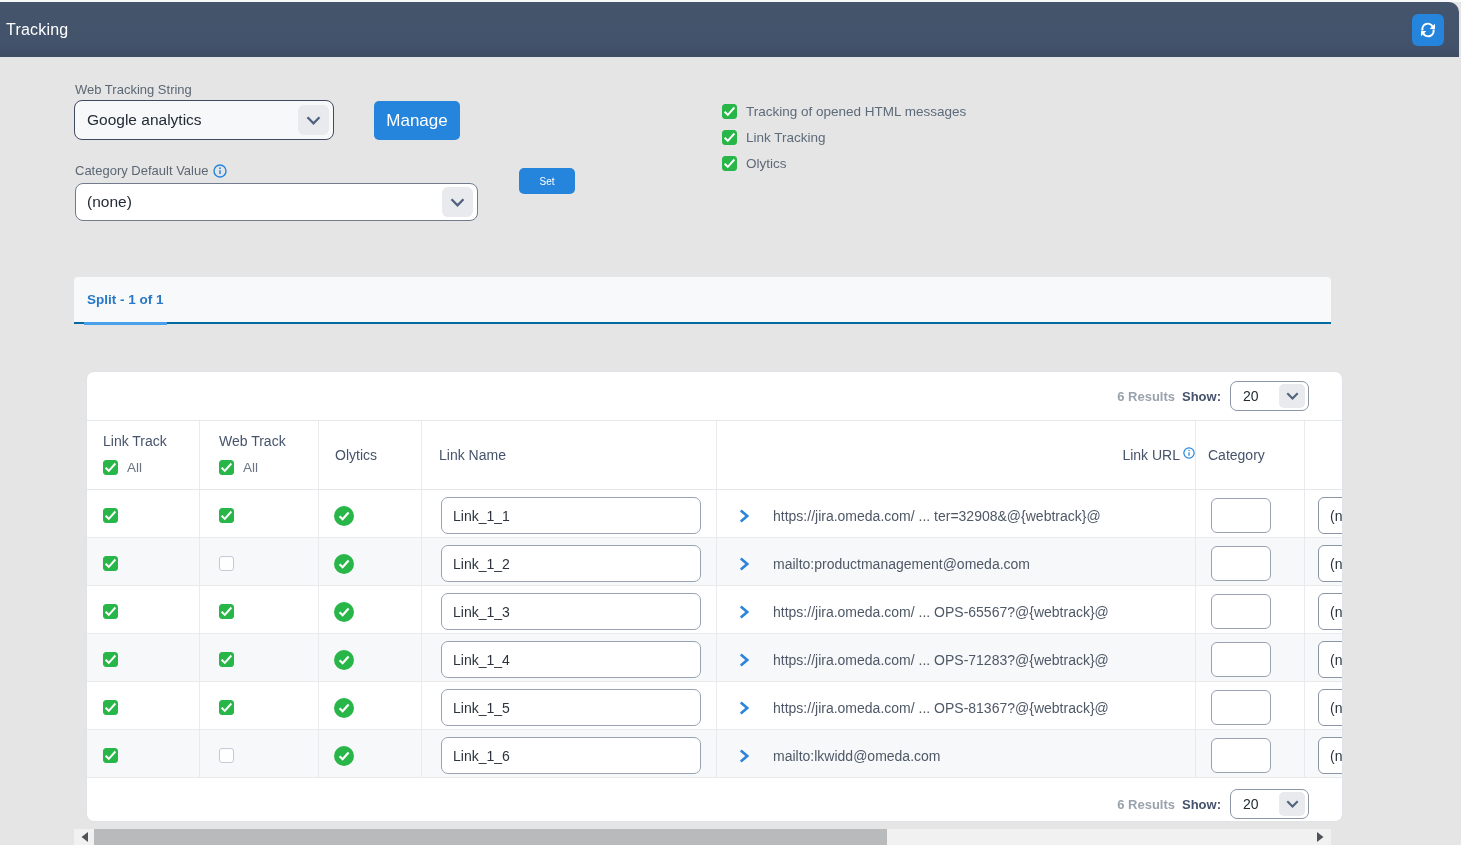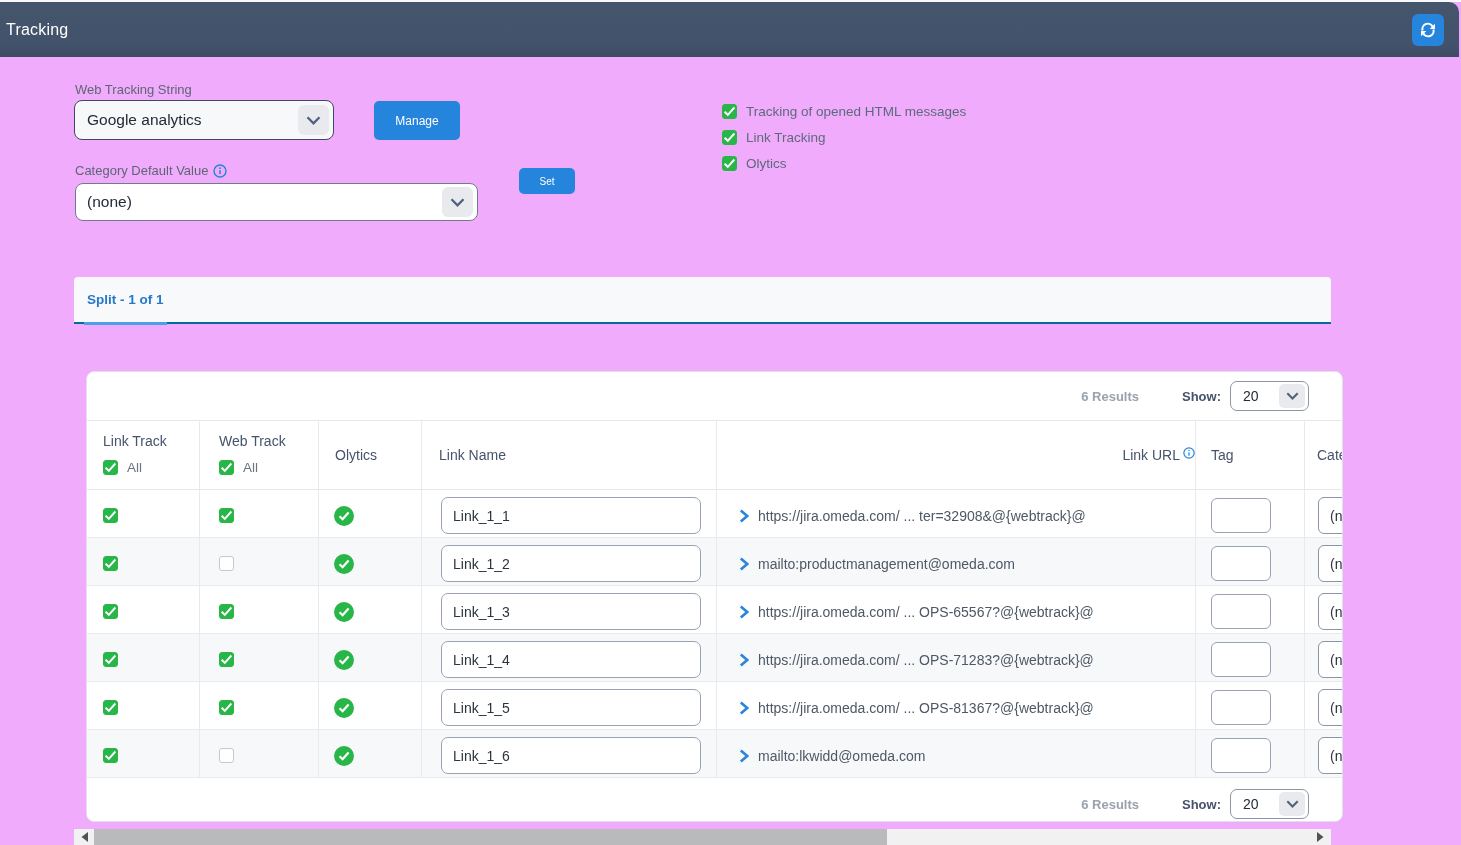--- a/index.html
+++ b/index.html
@@ -1,18 +1,18 @@
 <!DOCTYPE html>
 <html><head>
 <meta charset="utf-8">
 <style>
   * { margin:0; padding:0; box-sizing:border-box; }
   html,body { width:1461px; height:845px; overflow:hidden; }
   body { font-family:"Liberation Sans","DejaVu Sans",sans-serif; background:#ffffff; position:relative; }
-  .page { position:absolute; inset:0; background:#f0abfc; }
+  .page { position:absolute; inset:0; background:#e5e5e5; }
 
   
   .top-strip { position:absolute; left:0; top:0; width:1461px; height:2px; background:#f7f9fb; }
   .app-header { position:absolute; left:0; top:2px; width:1459px; height:55px;
     background:linear-gradient(#45556c,#42526a 80%,#3d4c63); border-top-right-radius:10px; }
   .app-title { position:absolute; left:6px; top:0; line-height:55px; color:#ffffff; font-size:16px; font-weight:400; letter-spacing:.2px; }
   .refresh-btn { position:absolute; left:1412px; top:12px; width:32px; height:32px; border:none; border-radius:6px;
     background:#2584db; cursor:pointer; display:flex; align-items:center; justify-content:center; }
 
   
@@ -24,21 +24,21 @@
   .select .caret-box { position:absolute; top:50%; transform:translateY(-50%); right:4px; background:#e8eaee; border-radius:6px;
     display:flex; align-items:center; justify-content:center; }
   .sel-wts { position:absolute; left:74px; top:100px; width:260px; height:40px; border:1.5px solid #3e4a5f; border-radius:8px; background:#f7f8f9; }
   .sel-wts .select-value { font-size:15.5px; color:#222b36; padding-left:12px; margin-top:-1px; }
   .sel-wts .caret-box { width:31px; height:30px; }
   .sel-cdv { position:absolute; left:75px; top:183px; width:403px; height:38px; border:1px solid #707c8c; border-radius:8px; }
   .sel-cdv .select-value { font-size:15.5px; color:#222b36; padding-left:11px; margin-top:-1px; }
   .sel-cdv .caret-box { width:31px; height:30px; }
 
   .btn-primary { position:absolute; border:none; border-radius:5px; background:#2584db; color:#fff; cursor:pointer; font-family:inherit; }
-  .btn-manage { left:374px; top:101px; width:86px; height:39px; font-size:12px; font-weight:400; }
+  .btn-manage { left:374px; top:101px; width:86px; height:39px; font-size:17px; font-weight:400; }
   .btn-set { left:519px; top:168px; width:56px; height:26px; font-size:10px; font-weight:400; }
 
   .option-list { position:absolute; left:722px; top:103px; }
   .option-row { display:flex; align-items:center; height:16px; margin-bottom:10px; }
   .option-row .opt-label { font-size:13.5px; color:#5d6a7a; margin-left:9px; }
 
   .checkbox { width:15px; height:15px; border-radius:3px; display:inline-flex; align-items:center; justify-content:center; flex:none;
     border:1px solid #c2cad4; background:#fff; cursor:pointer; }
   .checkbox.checked { background:#29b648; border-color:#29b648; }
 
@@ -49,21 +49,21 @@
     font-size:13.5px; font-weight:700; color:#2878c8; cursor:pointer; }
   .tab.active { border-bottom:3px solid #4aa0e9; height:48px; }
 
   
   .panel { position:absolute; left:86px; top:371px; width:1257px; height:451px; border:1px solid #dfe3e8; border-radius:8px;
     background:#fff; overflow:hidden; }
   .results-bar { position:relative; height:48px; display:flex; align-items:center; justify-content:flex-end; padding-right:33px; }
   .results-bar.top { height:48px; }
   .results-bar.bottom { height:44px; padding-top:8px; }
   .results-count { font-size:13px; font-weight:700; color:#9aa2ad; margin-right:7px; }
-  .show-label { font-size:13px; font-weight:700; color:#46536b; margin-right:9px;margin-left:36px; }
+  .show-label { font-size:13px; font-weight:700; color:#46536b; margin-right:9px; }
   .show-select { position:relative; width:79px; height:30px; border:1px solid #8a95a5; border-radius:7px; background:#fff;
     display:flex; align-items:center; cursor:pointer; }
   .show-select .show-value { font-size:14px; color:#222b36; padding-left:12px; }
   .show-select .caret-box { position:absolute; right:3px; top:50%; transform:translateY(-50%); width:26px; height:24px;
     background:#e8eaee; border-radius:5px; display:flex; align-items:center; justify-content:center; }
 
   .tgrid { display:grid; grid-template-columns:113px 119px 103px 295px 479px 109px 170px; }
   .thead { border-top:1px solid #e5e8eb; border-bottom:1px solid #e5e8eb; height:70px; }
   .thead .th { position:relative; border-right:1px solid #e8eaed; padding-top:0; display:flex; flex-direction:column; justify-content:center; }
   .th .th-label { font-size:14px; font-weight:400; color:#46536b; }
@@ -82,21 +82,21 @@
   .trow { height:48px; border-bottom:1px solid #e8eaec; }
   .trow:nth-child(even) { background:#f7f8fa; }
   .trow .td { position:relative; border-right:1px solid #e8eaed; display:flex; align-items:center; padding-top:4px; }
   .td-linktrack { padding-left:16px; }
   .td-webtrack { padding-left:19px; }
   .td-olytics { padding-left:15px; }
   .olytics-badge { width:20px; height:20px; border-radius:50%; background:#29b648; display:flex; align-items:center; justify-content:center; }
   .name-input { margin-left:19px; width:260px; height:37px; border:1px solid #98a2b3; border-radius:7px; font-size:14px; color:#2b333d;
     padding:0 11px; background:#fff; font-family:inherit; }
   .td-linkurl { padding-left:22px; }
-  .url-text { font-size:14px; color:#4e5866; margin-left:9px; white-space:nowrap; }
+  .url-text { font-size:14px; color:#4e5866; margin-left:24px; white-space:nowrap; }
   .tag-input { margin-left:15px; width:60px; height:35px; border:1px solid #98a2b3; border-radius:6px; background:#fff; font-size:14px; padding:0 8px; font-family:inherit; }
   .cat-select { margin-left:13px; width:150px; height:37px; border:1px solid #8a95a5; border-radius:6px; background:#fff;
     display:flex; align-items:center; font-size:14px; color:#2b333d; padding-left:11px; cursor:pointer; }
 
   
   .hscrollbar { position:absolute; left:74px; top:829px; width:1257px; height:16px; background:#f1f1f1; display:flex; align-items:center; }
   .hs-arrow { width:16px; height:16px; display:flex; align-items:center; justify-content:center; flex:none; }
   .hs-thumb { position:absolute; left:20px; width:793px; height:16px; background:#b9babc; }
 </style>
 </head>
@@ -227,23 +227,20 @@
       <div class="th th-linkurl">
         <span class="th-label">
           <span>Link URL</span>
           <svg class="info-sup" width="12" height="12" viewBox="0 0 14 14">
             <circle cx="7" cy="7" r="6" fill="none" stroke="#2584db" stroke-width="1.4"></circle>
             <circle cx="7" cy="4.2" r="0.9" fill="#2584db"></circle>
             <rect x="6.25" y="6" width="1.5" height="4.2" rx="0.7" fill="#2584db"></rect>
           </svg>
         </span>
       </div>
-      <div class="th th-tag">
-        <span class="th-label">Tag</span>
-      </div>
       <div class="th th-cat">
         <span class="th-label">Category</span>
       </div>
     </div>
 
     <div class="tbody">
   <div class="tgrid trow">
     <div class="td td-linktrack">
       <span class="checkbox checked">
         <svg width="13" height="11" viewBox="0 0 13 11">

